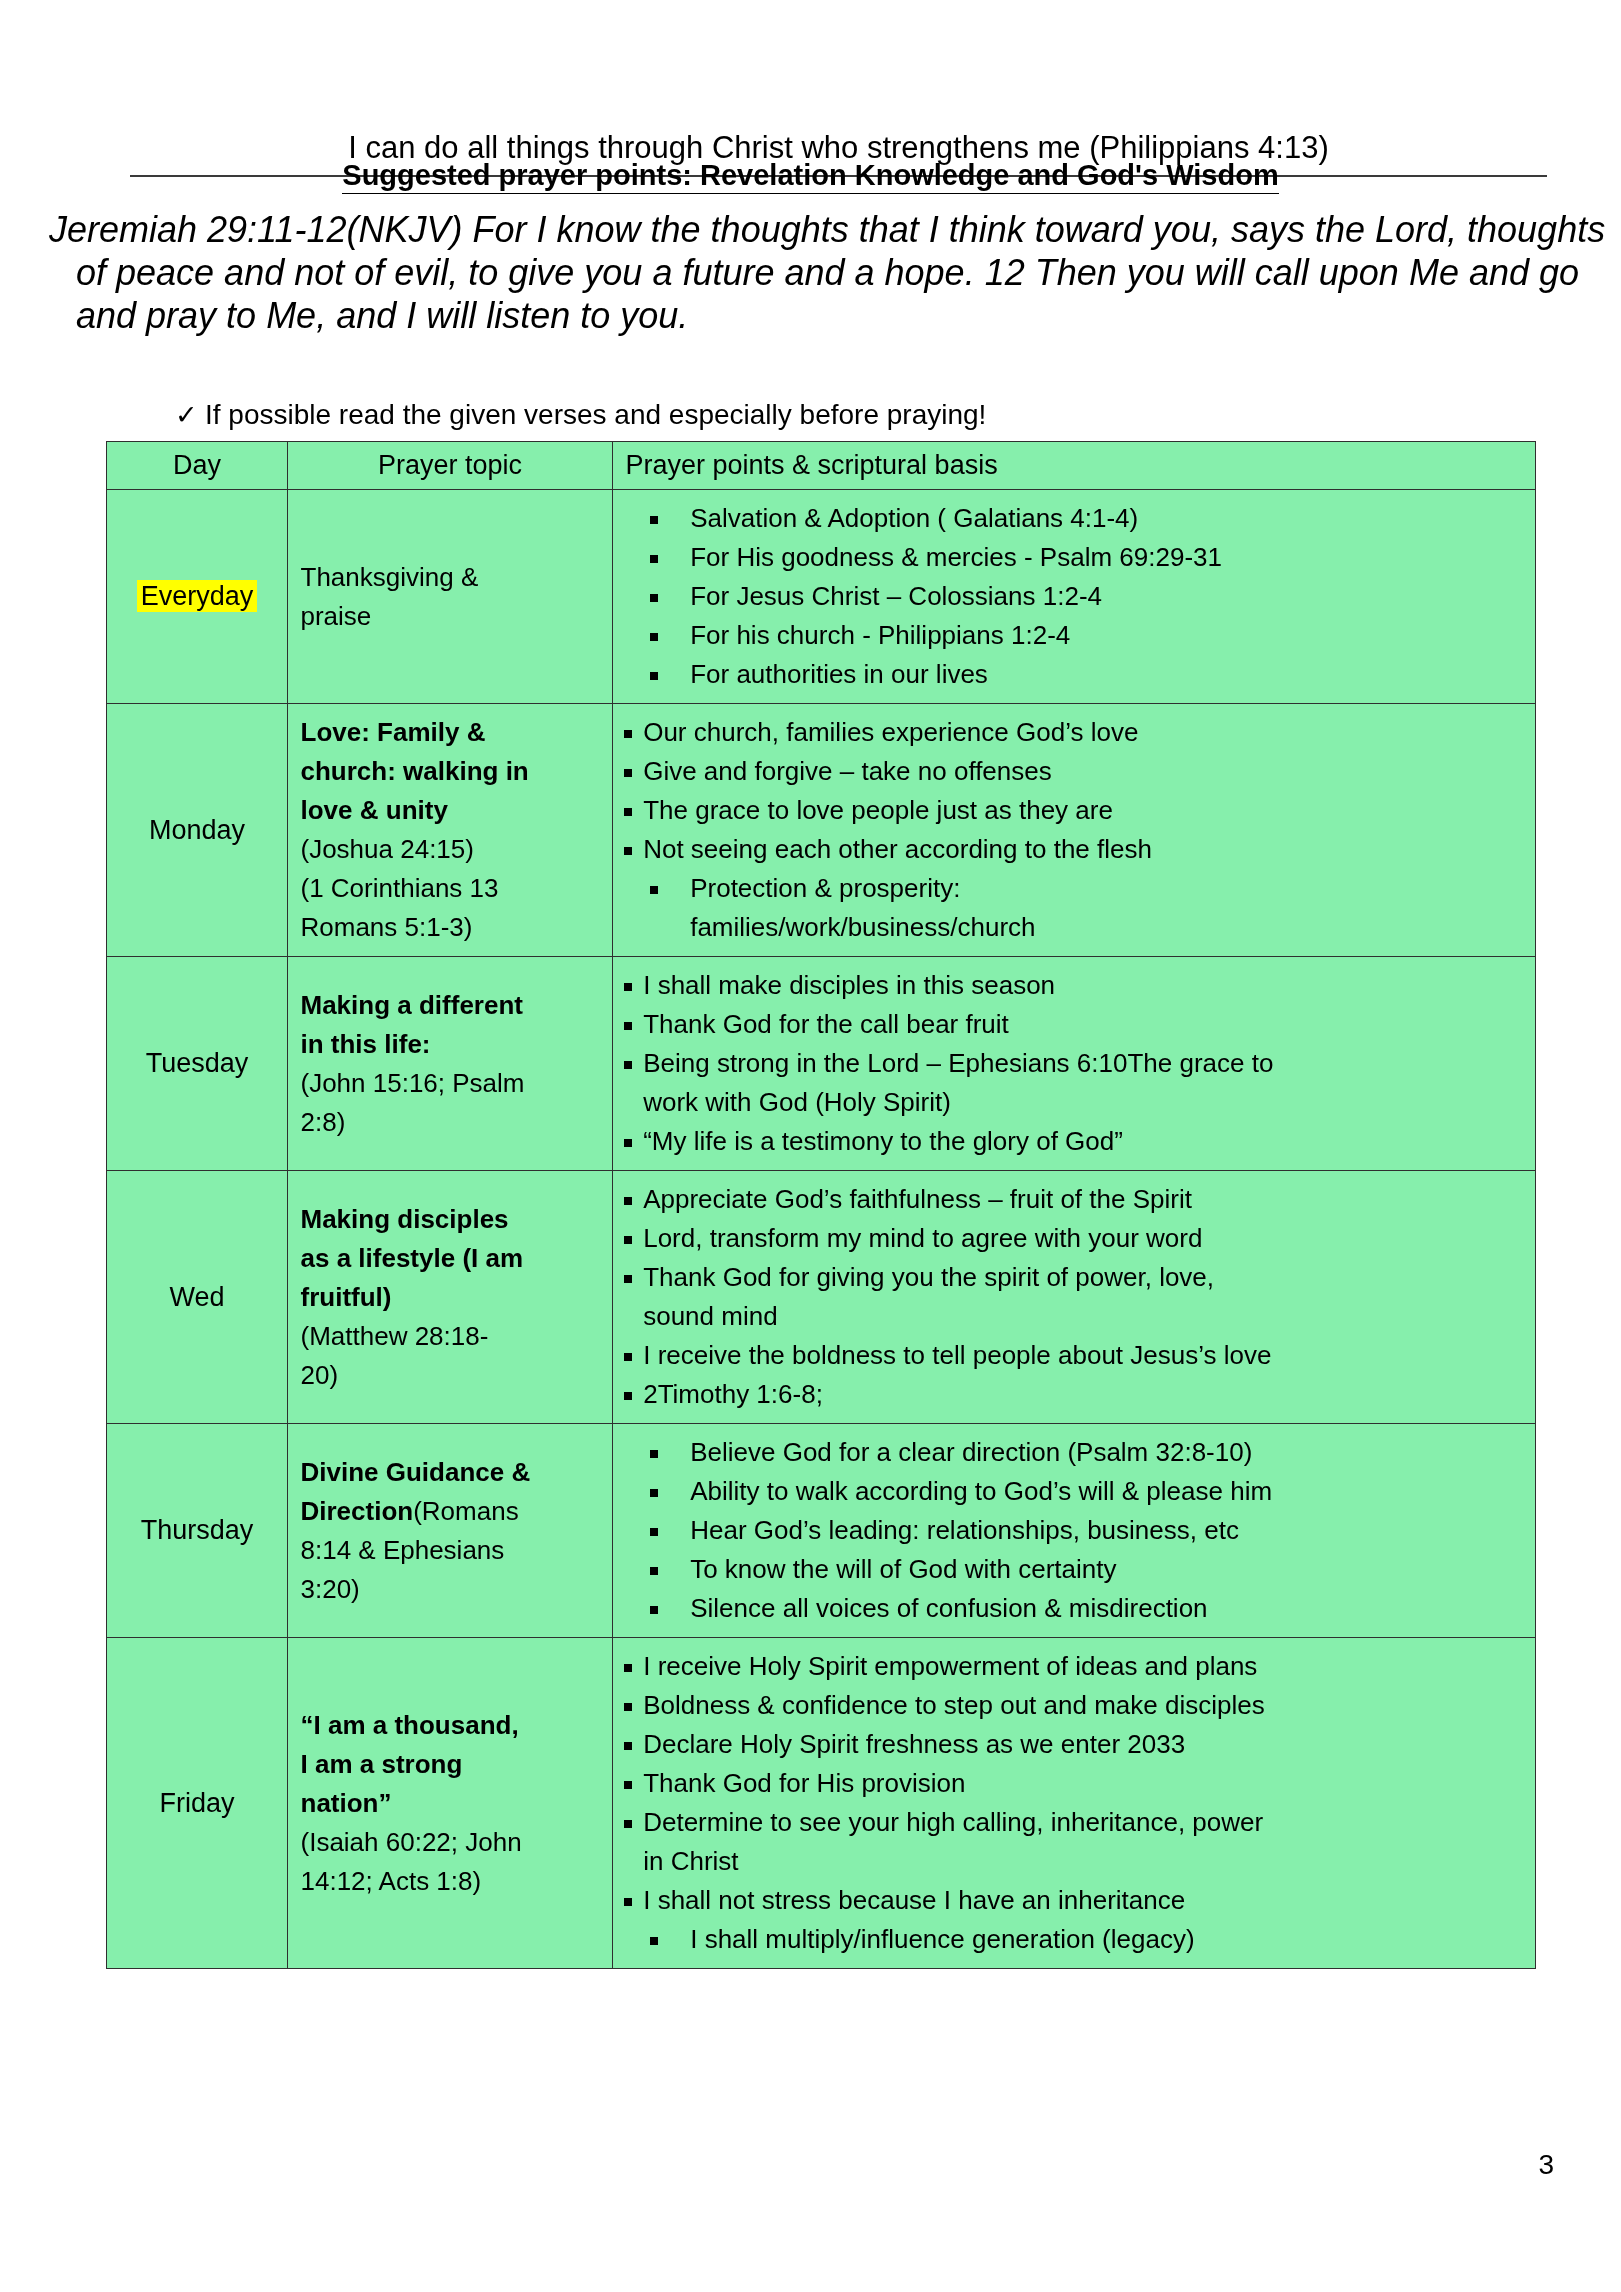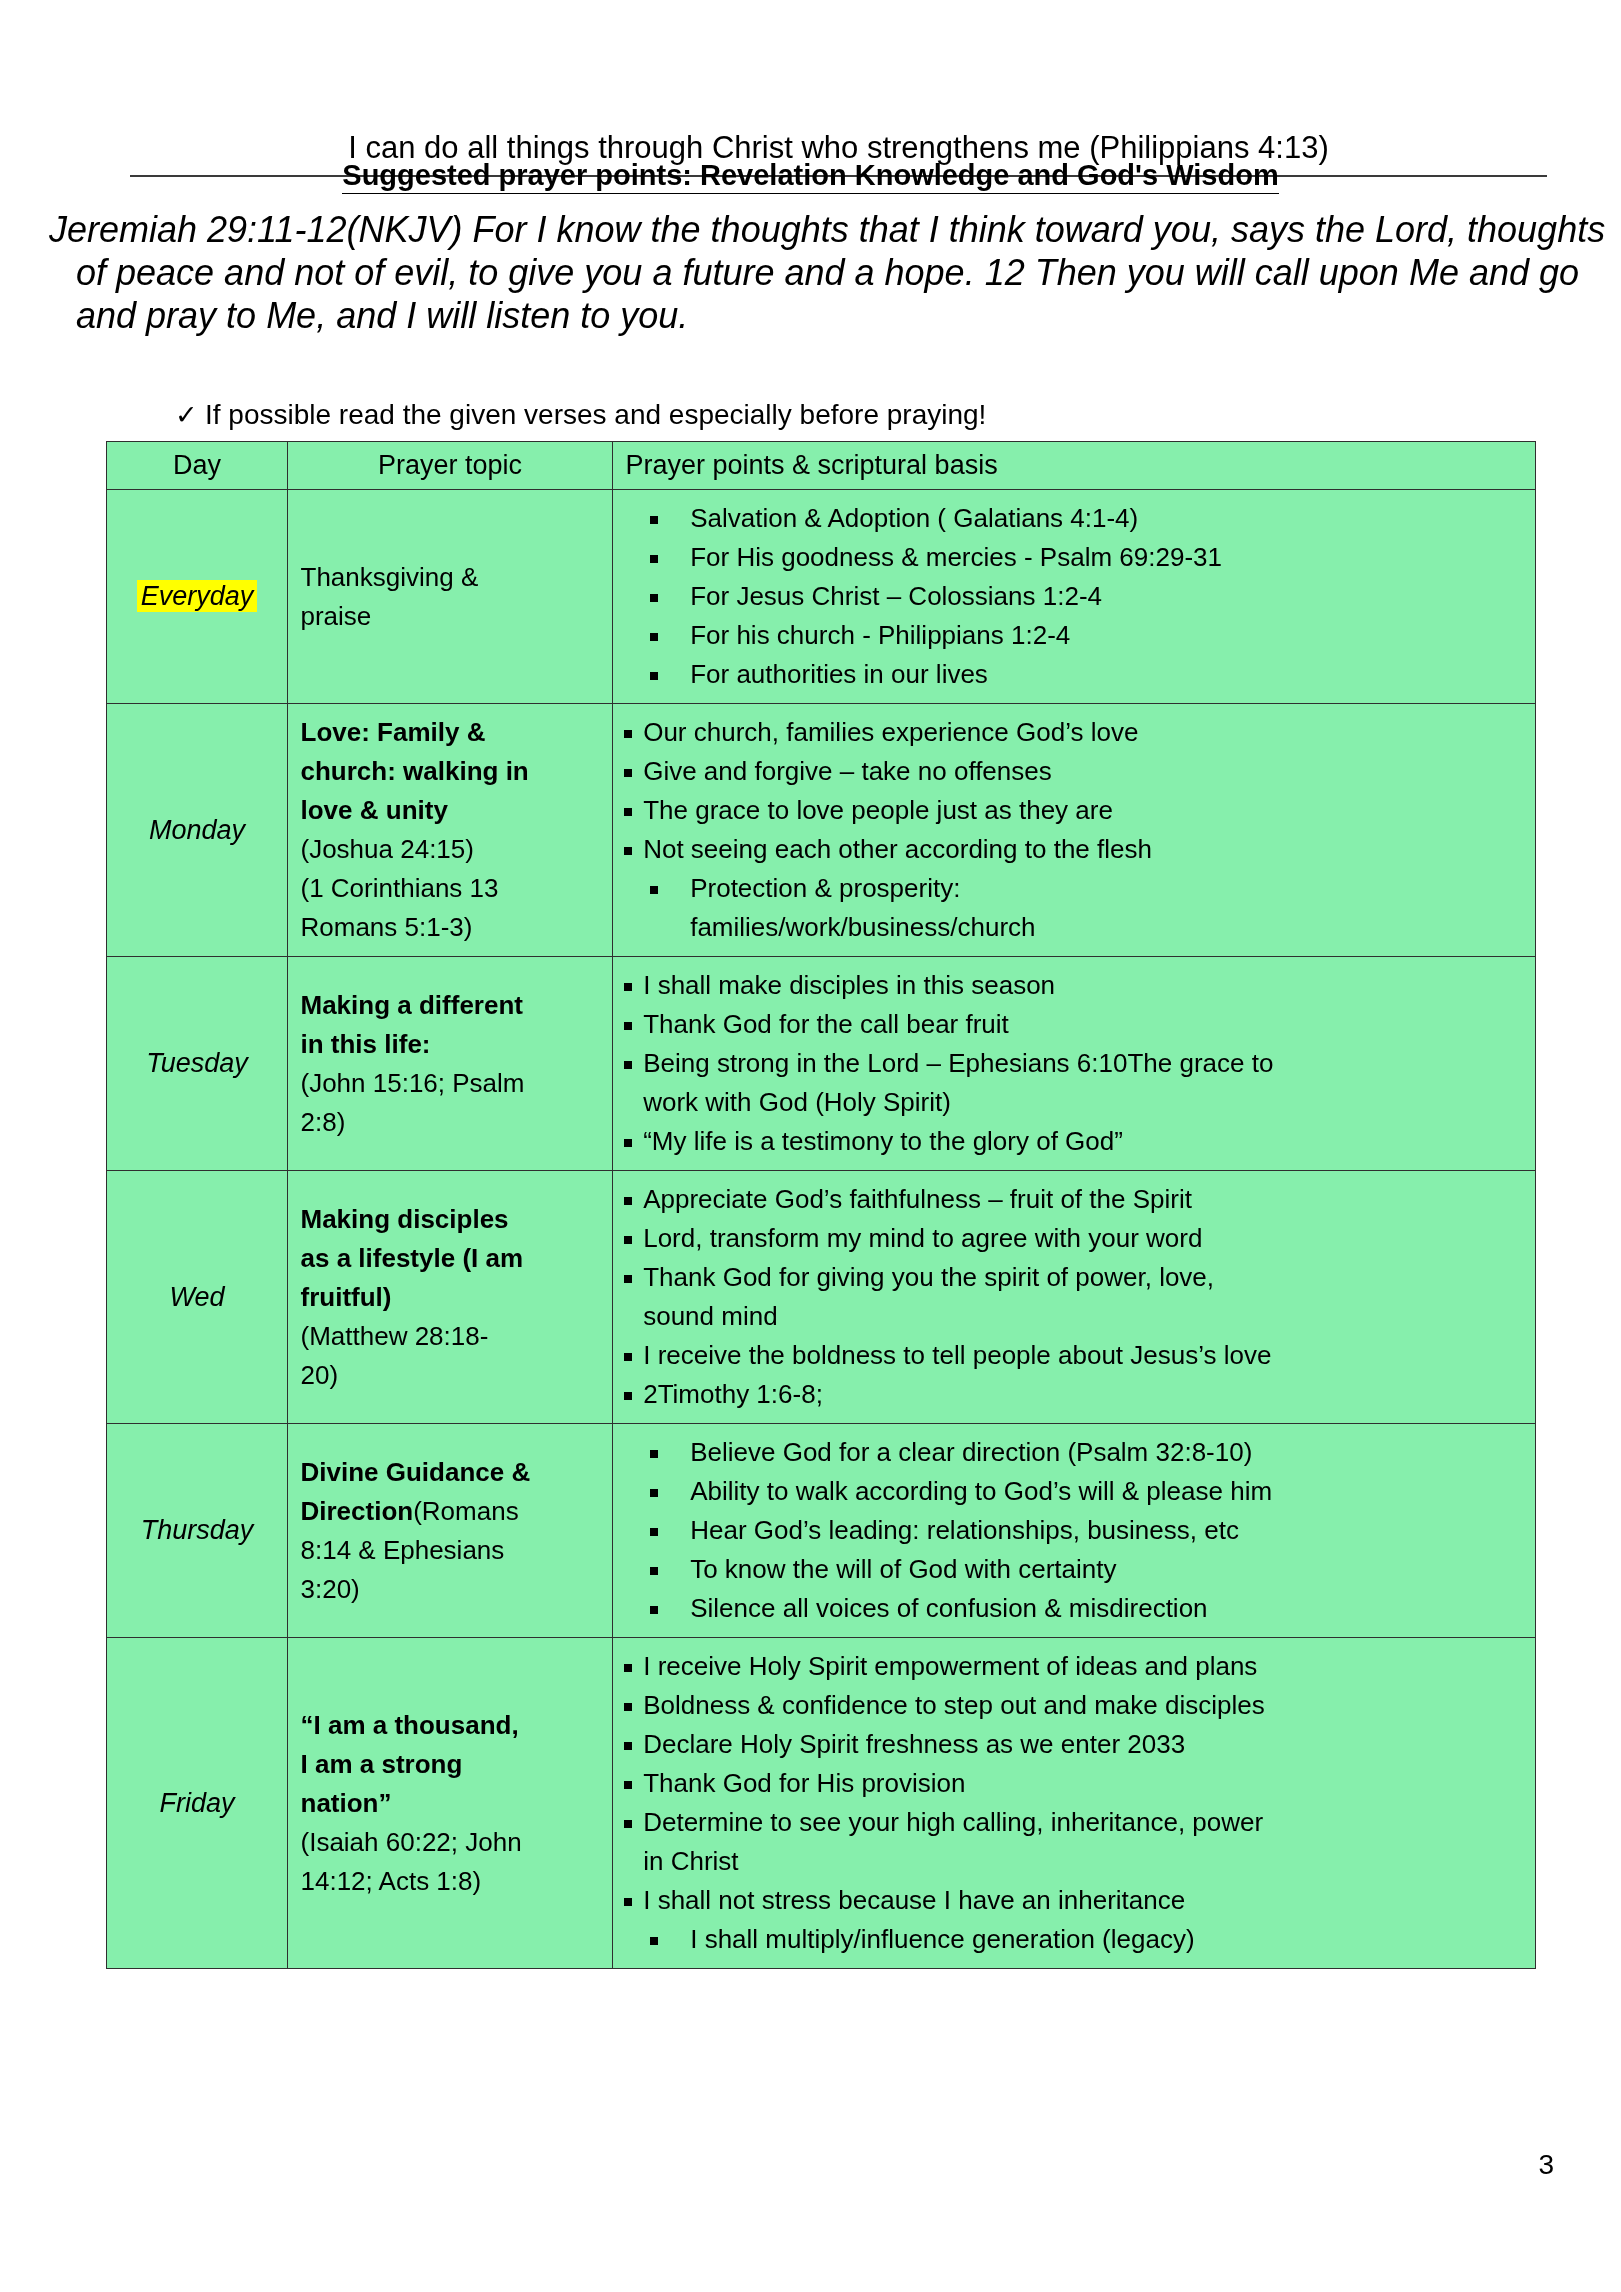--- a/index.html
+++ b/index.html
@@ -113,21 +113,20 @@
     text-align: center;
     height: 47px;
     font-size: 27px;
   }
   .hdr-pts { text-align: left !important; padding-left: 12.5px !important; }
 
   .cell-day {
     text-align: center;
     font-size: 27px;
     vertical-align: middle;
-    font-style: italic;
   }
   .hl {
     background: #FFFF00;
     padding: 0.9px 3.6px;
   }
 
   .cell-topic {
     padding: 9px 7.2px 9px 12.5px !important;
     font-size: 26px;
     line-height: 39px;

